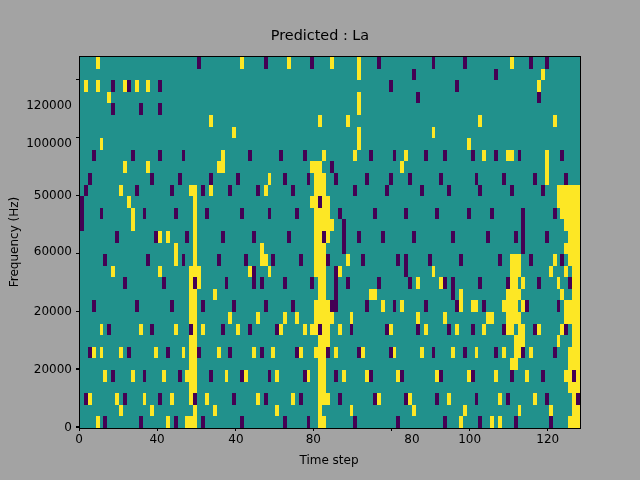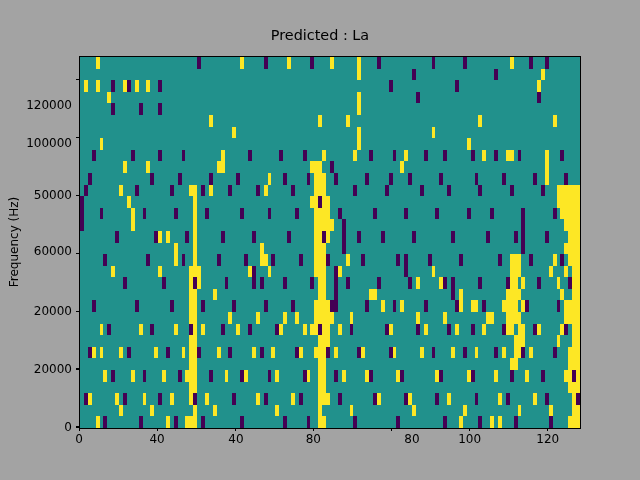--- a/index.html
+++ b/index.html
@@ -777,14 +777,15 @@
   <div id="xtick-marks">
       <div class="xtick-mark" style="left: 78.5px;"></div>
       <div class="xtick-mark" style="left: 156.625px;"></div>
       <div class="xtick-mark" style="left: 234.75px;"></div>
       <div class="xtick-mark" style="left: 312.875px;"></div>
       <div class="xtick-mark" style="left: 391px;"></div>
       <div class="xtick-mark" style="left: 469.125px;"></div>
       <div class="xtick-mark" style="left: 547.25px;"></div>
     </div>
 
+  <div id="xlabel">Time step</div>
 
 </div>
 
 </body></html>

